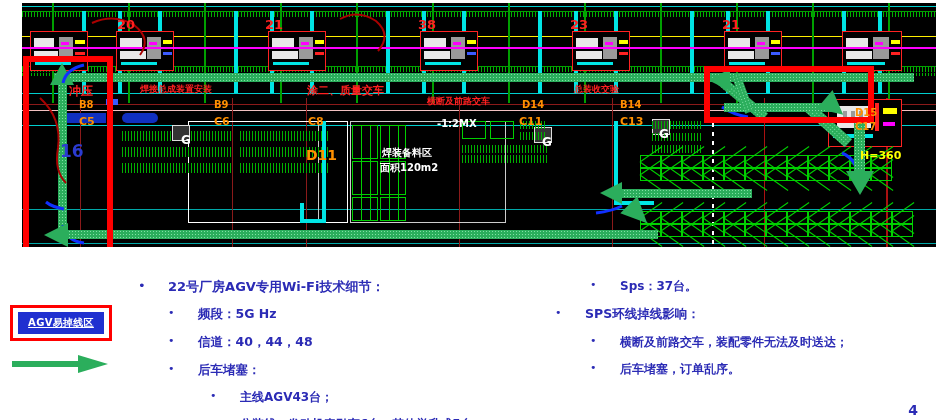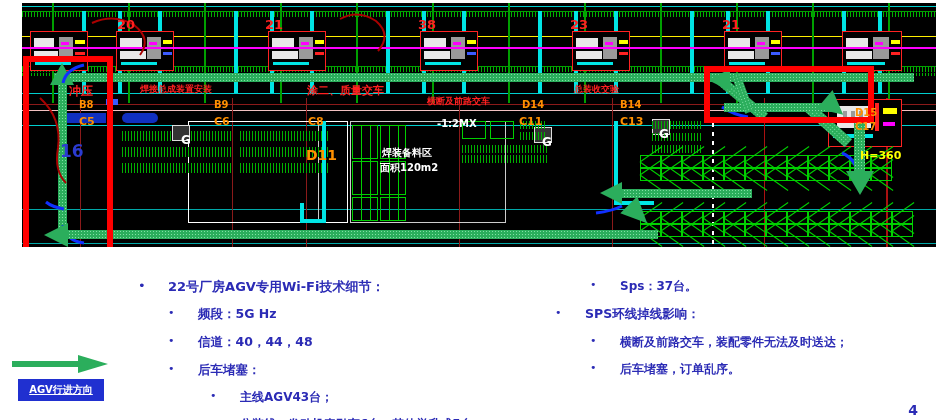--- a/index.html
+++ b/index.html
@@ -382,25 +382,27 @@
         <div class="ctxt" style="left: 38px; top: 138px; color: rgb(43, 59, 208); font-size: 17px;">16</div>
         <div class="ctxt" style="left: 360px; top: 143px; color: rgb(255, 255, 255); font-size: 10px;">焊装备料区</div>
         <div class="ctxt" style="left: 358px; top: 158px; color: rgb(255, 255, 255); font-size: 10px;">面积120m2</div>
         <div class="ctxt" style="left: 159px; top: 130px; color: rgb(255, 255, 255); font-size: 12px;">G</div>
         <div class="ctxt" style="left: 520px; top: 132px; color: rgb(255, 255, 255); font-size: 12px;">G</div>
         <div class="ctxt" style="left: 637px; top: 124px; color: rgb(255, 255, 255); font-size: 12px;">G</div>
       </div>
   </div>
 
   <div id="legend">
+    <div class="legwrap">
+      <div class="legchip">AGV易掉线区</div>
+    </div>
     <svg id="legArrow" viewBox="0 0 96 18">
       <rect x="0" y="6" width="72" height="6" fill="#2bae5c"></rect>
       <polygon points="66,0 96,9 66,18" fill="#2bae5c"></polygon>
     </svg>
-    <div class="legchip2">AGV行进方向</div>
   </div>
 
   <div id="bullets">
     <div id="blLeft">
         <div class="bullet" style="left: 138px; top: 10px; font-size: 13px;">•</div>
         <div class="bl" style="left: 168px; top: 10px; font-size: 13px;">22号厂房AGV专用Wi-Fi技术细节：</div>
         <div class="bullet" style="left: 168px; top: 38px; font-size: 11px;">•</div>
         <div class="bl" style="left: 198px; top: 38px; font-size: 12.5px;">频段：5G Hz</div>
         <div class="bullet" style="left: 168px; top: 66px; font-size: 11px;">•</div>
         <div class="bl" style="left: 198px; top: 66px; font-size: 12.5px;">信道：40，44，48</div>

